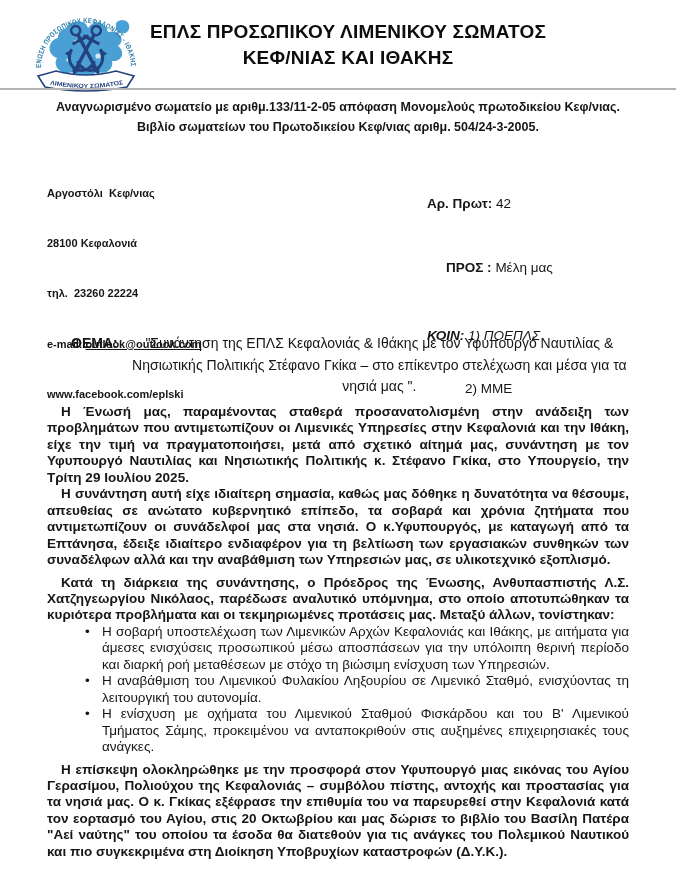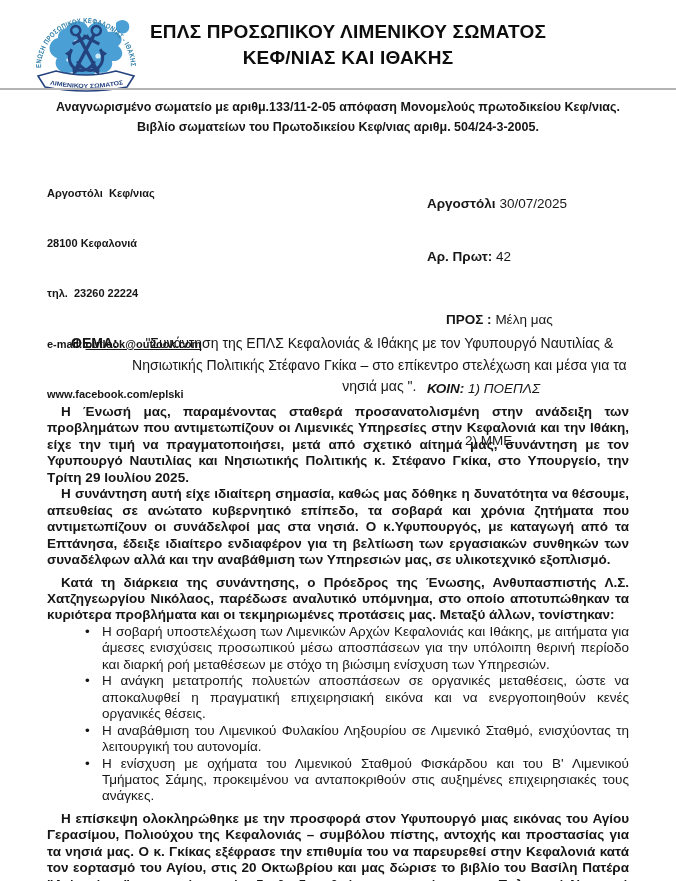--- a/index.html
+++ b/index.html
@@ -119,38 +119,36 @@
 
   <div class="contact">
     <div>Αργοστόλι  Κεφ/νιας</div>
     <div>28100 Κεφαλονιά</div>
     <div>τηλ.  23260 22224</div>
     <div><span>e-mail: </span><span class="email">outlook@outlook.com</span></div>
     <div>www.facebook.com/eplski</div>
   </div>
 
   <div class="meta">
-    <div><b>Αργοστόλι</b> <span>30/07/2025</span></div>
     <div><b>Αρ. Πρωτ:</b> <span>42</span></div>
     <div class="row-to"><b>ΠΡΟΣ :</b> <span>Μέλη μας</span></div>
     <div class="row-cc"><b>ΚΟΙΝ:</b> <span>1) ΠΟΕΠΛΣ</span></div>
     <div class="row-cc2"><span>2) ΜΜΕ</span></div>
   </div>
 
   <div class="subject">
     <div class="lbl">ΘΕΜΑ:</div>
     <div class="txt">"Συνάντηση της ΕΠΛΣ Κεφαλονιάς &amp; Ιθάκης με τον Υφυπουργό Ναυτιλίας &amp; Νησιωτικής Πολιτικής Στέφανο Γκίκα – στο επίκεντρο στελέχωση και μέσα για τα νησιά μας ".</div>
   </div>
 
   <div class="body">
     <p>Η Ένωσή μας, παραμένοντας σταθερά προσανατολισμένη στην ανάδειξη των προβλημάτων που αντιμετωπίζουν οι Λιμενικές Υπηρεσίες στην Κεφαλονιά και την Ιθάκη, είχε την τιμή να πραγματοποιήσει, μετά από σχετικό αίτημά μας, συνάντηση με τον Υφυπουργό Ναυτιλίας και Νησιωτικής Πολιτικής κ. Στέφανο Γκίκα, στο Υπουργείο, την Τρίτη 29 Ιουλίου 2025.</p>
     <p>Η συνάντηση αυτή είχε ιδιαίτερη σημασία, καθώς μας δόθηκε η δυνατότητα να θέσουμε, απευθείας σε ανώτατο κυβερνητικό επίπεδο, τα σοβαρά και χρόνια ζητήματα που αντιμετωπίζουν οι συνάδελφοί μας στα νησιά. Ο κ.Υφυπουργός, με καταγωγή από τα Επτάνησα, έδειξε ιδιαίτερο ενδιαφέρον για τη βελτίωση των εργασιακών συνθηκών των συναδέλφων αλλά και την αναβάθμιση των Υπηρεσιών μας, σε υλικοτεχνικό εξοπλισμό.</p>
     <p class="gap">Κατά τη διάρκεια της συνάντησης, ο Πρόεδρος της Ένωσης, Ανθυπασπιστής Λ.Σ. Χατζηγεωργίου Νικόλαος, παρέδωσε αναλυτικό υπόμνημα, στο οποίο αποτυπώθηκαν τα κυριότερα προβλήματα και οι τεκμηριωμένες προτάσεις μας. Μεταξύ άλλων, τονίστηκαν:</p>
     <ul>
       <li>Η σοβαρή υποστελέχωση των Λιμενικών Αρχών Κεφαλονιάς και Ιθάκης, με αιτήματα για άμεσες ενισχύσεις προσωπικού μέσω αποσπάσεων για την υπόλοιπη θερινή περίοδο και διαρκή ροή μεταθέσεων με στόχο τη βιώσιμη ενίσχυση των Υπηρεσιών.</li>
-      <li>Η ανάγκη μετατροπής πολυετών αποσπάσεων σε οργανικές μεταθέσεις, ώστε να αποκαλυφθεί η πραγματική επιχειρησιακή εικόνα και να ενεργοποιηθούν κενές οργανικές θέσεις.</li>
       <li>Η αναβάθμιση του Λιμενικού Φυλακίου Ληξουρίου σε Λιμενικό Σταθμό, ενισχύοντας τη λειτουργική του αυτονομία.</li>
       <li>Η ενίσχυση με οχήματα του Λιμενικού Σταθμού Φισκάρδου και του Β' Λιμενικού Τμήματος Σάμης, προκειμένου να ανταποκριθούν στις αυξημένες επιχειρησιακές τους ανάγκες.</li>
     </ul>
     <p class="gap">Η επίσκεψη ολοκληρώθηκε με την προσφορά στον Υφυπουργό μιας εικόνας του Αγίου Γερασίμου, Πολιούχου της Κεφαλονιάς – συμβόλου πίστης, αντοχής και προστασίας για τα νησιά μας. Ο κ. Γκίκας εξέφρασε την επιθυμία του να παρευρεθεί στην Κεφαλονιά κατά τον εορτασμό του Αγίου, στις 20 Οκτωβρίου και μας δώρισε το βιβλίο του Βασίλη Πατέρα "Αεί ναύτης" του οποίου τα έσοδα θα διατεθούν για τις ανάγκες του Πολεμικού Ναυτικού και πιο συγκεκριμένα στη Διοίκηση Υποβρυχίων καταστροφών (Δ.Υ.Κ.).</p>
   </div>
 
 </div>
 
 </body></html>

